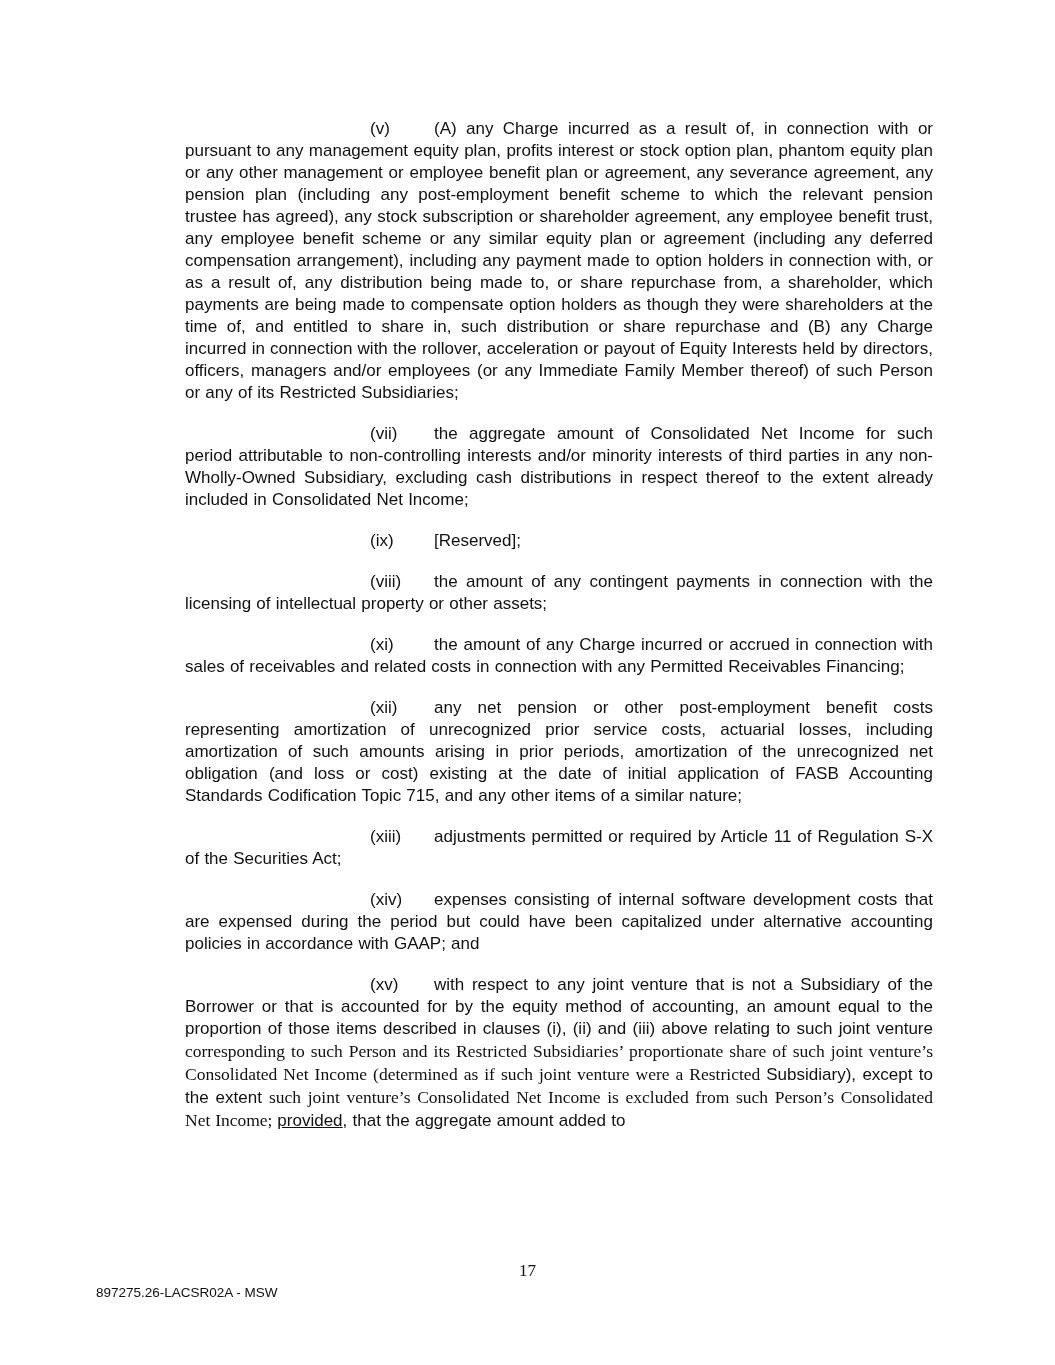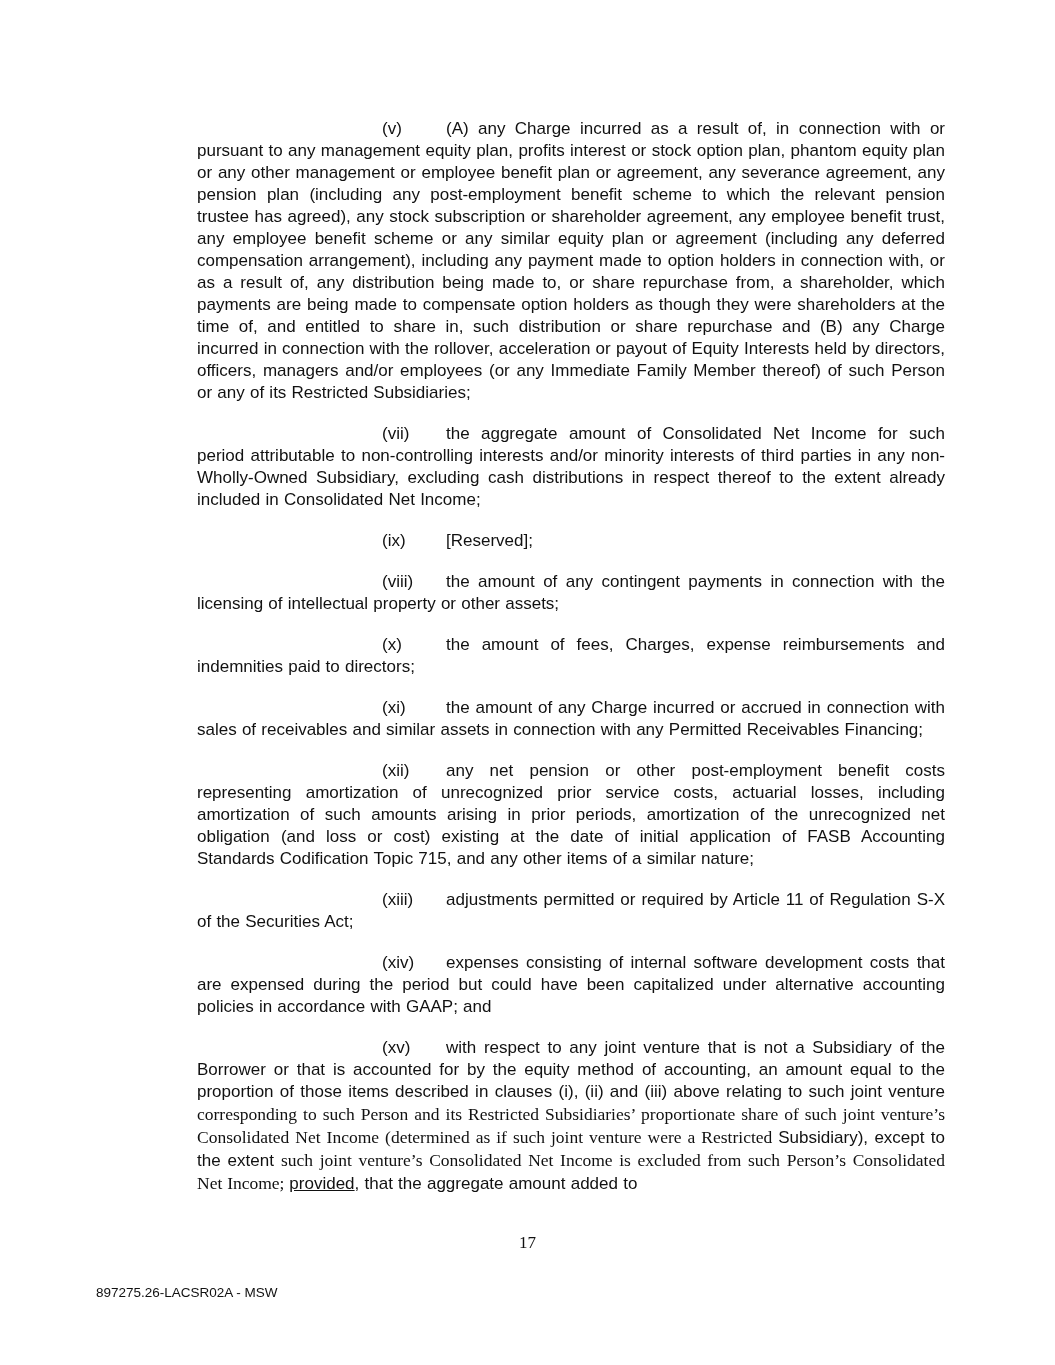--- a/index.html
+++ b/index.html
@@ -9,42 +9,42 @@
     height: 1365px;
     margin: 0 auto;
     background: #ffffff;
     overflow: hidden;
     font-family: "Liberation Sans", sans-serif;
     color: #111111;
   }
   .content {
     position: absolute;
     top: 118px;
-    left: 197px;
+    left: 185px;
     width: 748px;
   }
   p.clause {
     margin: 0 0 19px 0;
     font-size: 17px;
     line-height: 22px;
     text-align: justify;
     text-indent: 185px;
     word-spacing: 0.5px;
   }
   p.clause:last-child { margin-bottom: 8px; }
   .label {
     display: inline-block;
     min-width: 64px;
     text-indent: 0;
   }
   .serif { font-family: "Liberation Serif", serif; font-size: 17.5px; }
   .u { text-decoration: underline; }
   .footer-pagenum {
     position: absolute;
-    top: 1232px;
+    top: 1260px;
     left: 0;
     width: 1055px;
     text-align: center;
     font-family: "Liberation Serif", serif;
     font-size: 17px;
     line-height: 22px;
     color: #111111;
   }
   .footer-docid {
     position: absolute;
@@ -64,23 +64,22 @@
 
     <p class="clause"><span class="label">(v)</span><span>(A) any Charge incurred as a result of, in connection with or pursuant to any management equity plan, profits interest or stock option plan, phantom equity plan or any other management or employee benefit plan or agreement, any severance agreement, any pension plan (including any post-employment benefit scheme to which the relevant pension trustee has agreed), any stock subscription or shareholder agreement, any employee benefit trust, any employee benefit scheme or any similar equity plan or agreement (including any deferred compensation arrangement), including any payment made to option holders in connection with, or as a result of, any distribution being made to, or share repurchase from, a shareholder, which payments are being made to compensate option holders as though they were shareholders at the time of, and entitled to share in, such distribution or share repurchase and (B) any Charge incurred in connection with the rollover, acceleration or payout of Equity Interests held by directors, officers, managers and/or employees (or any Immediate Family Member thereof) of such Person or any of its Restricted Subsidiaries;</span></p>
 
 
     <p class="clause"><span class="label">(vii)</span><span>the aggregate amount of Consolidated Net Income for such period attributable to non-controlling interests and/or minority interests of third parties in any non-Wholly-Owned Subsidiary, excluding cash distributions in respect thereof to the extent already included in Consolidated Net Income;</span></p>
 
     <p class="clause"><span class="label">(ix)</span><span>[Reserved];</span></p>
 
     <p class="clause"><span class="label">(viii)</span><span>the amount of any contingent payments in connection with the licensing of intellectual property or other assets;</span></p>
 
-    <p class="clause"><span class="label">(x)</span><span>the amount of fees, Charges, expense reimbursements and indemnities paid to directors;</span></p>
 
-    <p class="clause"><span class="label">(xi)</span><span>the amount of any Charge incurred or accrued in connection with sales of receivables and similar assets in connection with any Permitted Receivables Financing;</span></p>
+    <p class="clause"><span class="label">(xi)</span><span>the amount of any Charge incurred or accrued in connection with sales of receivables and related costs in connection with any Permitted Receivables Financing;</span></p>
 
     <p class="clause"><span class="label">(xii)</span><span>any net pension or other post-employment benefit costs representing amortization of unrecognized prior service costs, actuarial losses, including amortization of such amounts arising in prior periods, amortization of the unrecognized net obligation (and loss or cost) existing at the date of initial application of FASB Accounting Standards Codification Topic 715, and any other items of a similar nature;</span></p>
 
     <p class="clause"><span class="label">(xiii)</span><span>adjustments permitted or required by Article 11 of Regulation S-X of the Securities Act;</span></p>
 
     <p class="clause"><span class="label">(xiv)</span><span>expenses consisting of internal software development costs that are expensed during the period but could have been capitalized under alternative accounting policies in accordance with GAAP; and</span></p>
 
     <p class="clause"><span class="label">(xv)</span><span>with respect to any joint venture that is not a Subsidiary of the Borrower or that is accounted for by the equity method of accounting, an amount equal to the proportion of those items described in clauses (i), (ii) and (iii) above relating to such joint venture </span><span class="serif">corresponding to such Person and its Restricted Subsidiaries’ proportionate share of such joint venture’s Consolidated Net Income (determined as if such joint venture were a Restricted </span><span>Subsidiary), except to the extent </span><span class="serif">such joint venture’s Consolidated Net Income is excluded from such Person’s Consolidated Net Income; </span><span class="u">provided</span><span>, that the aggregate amount added to</span></p>
 
   </div>

